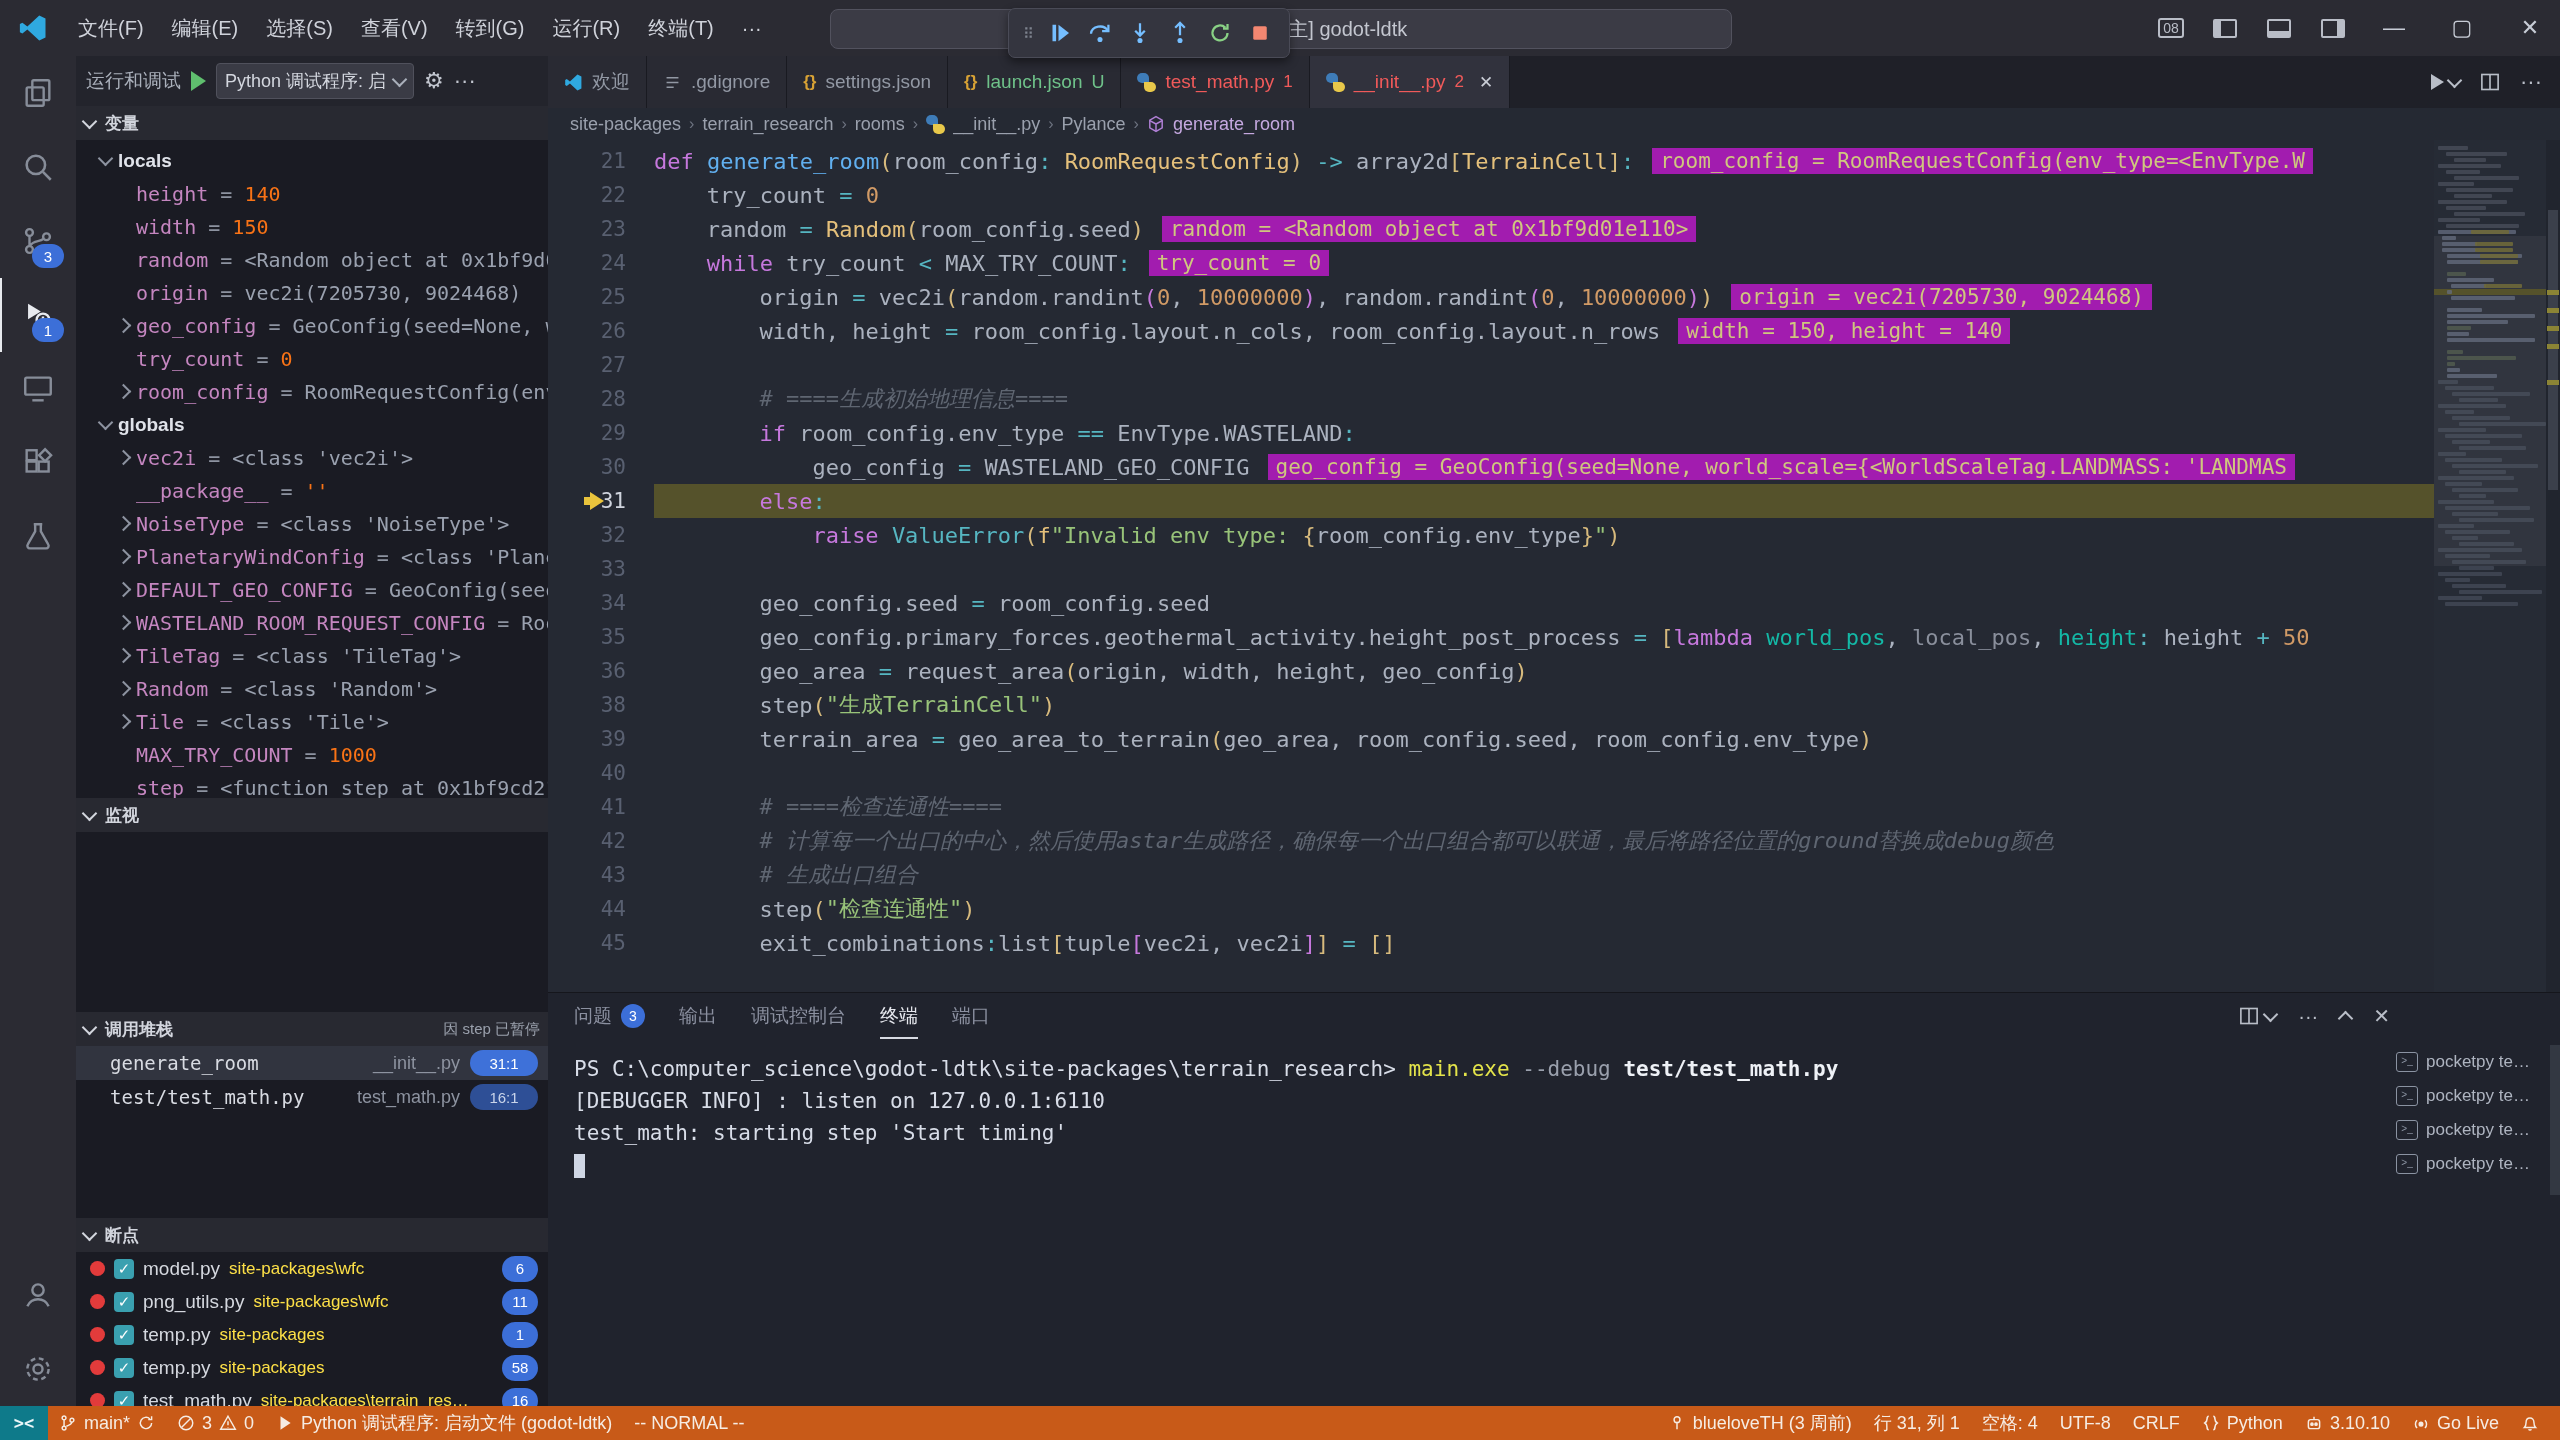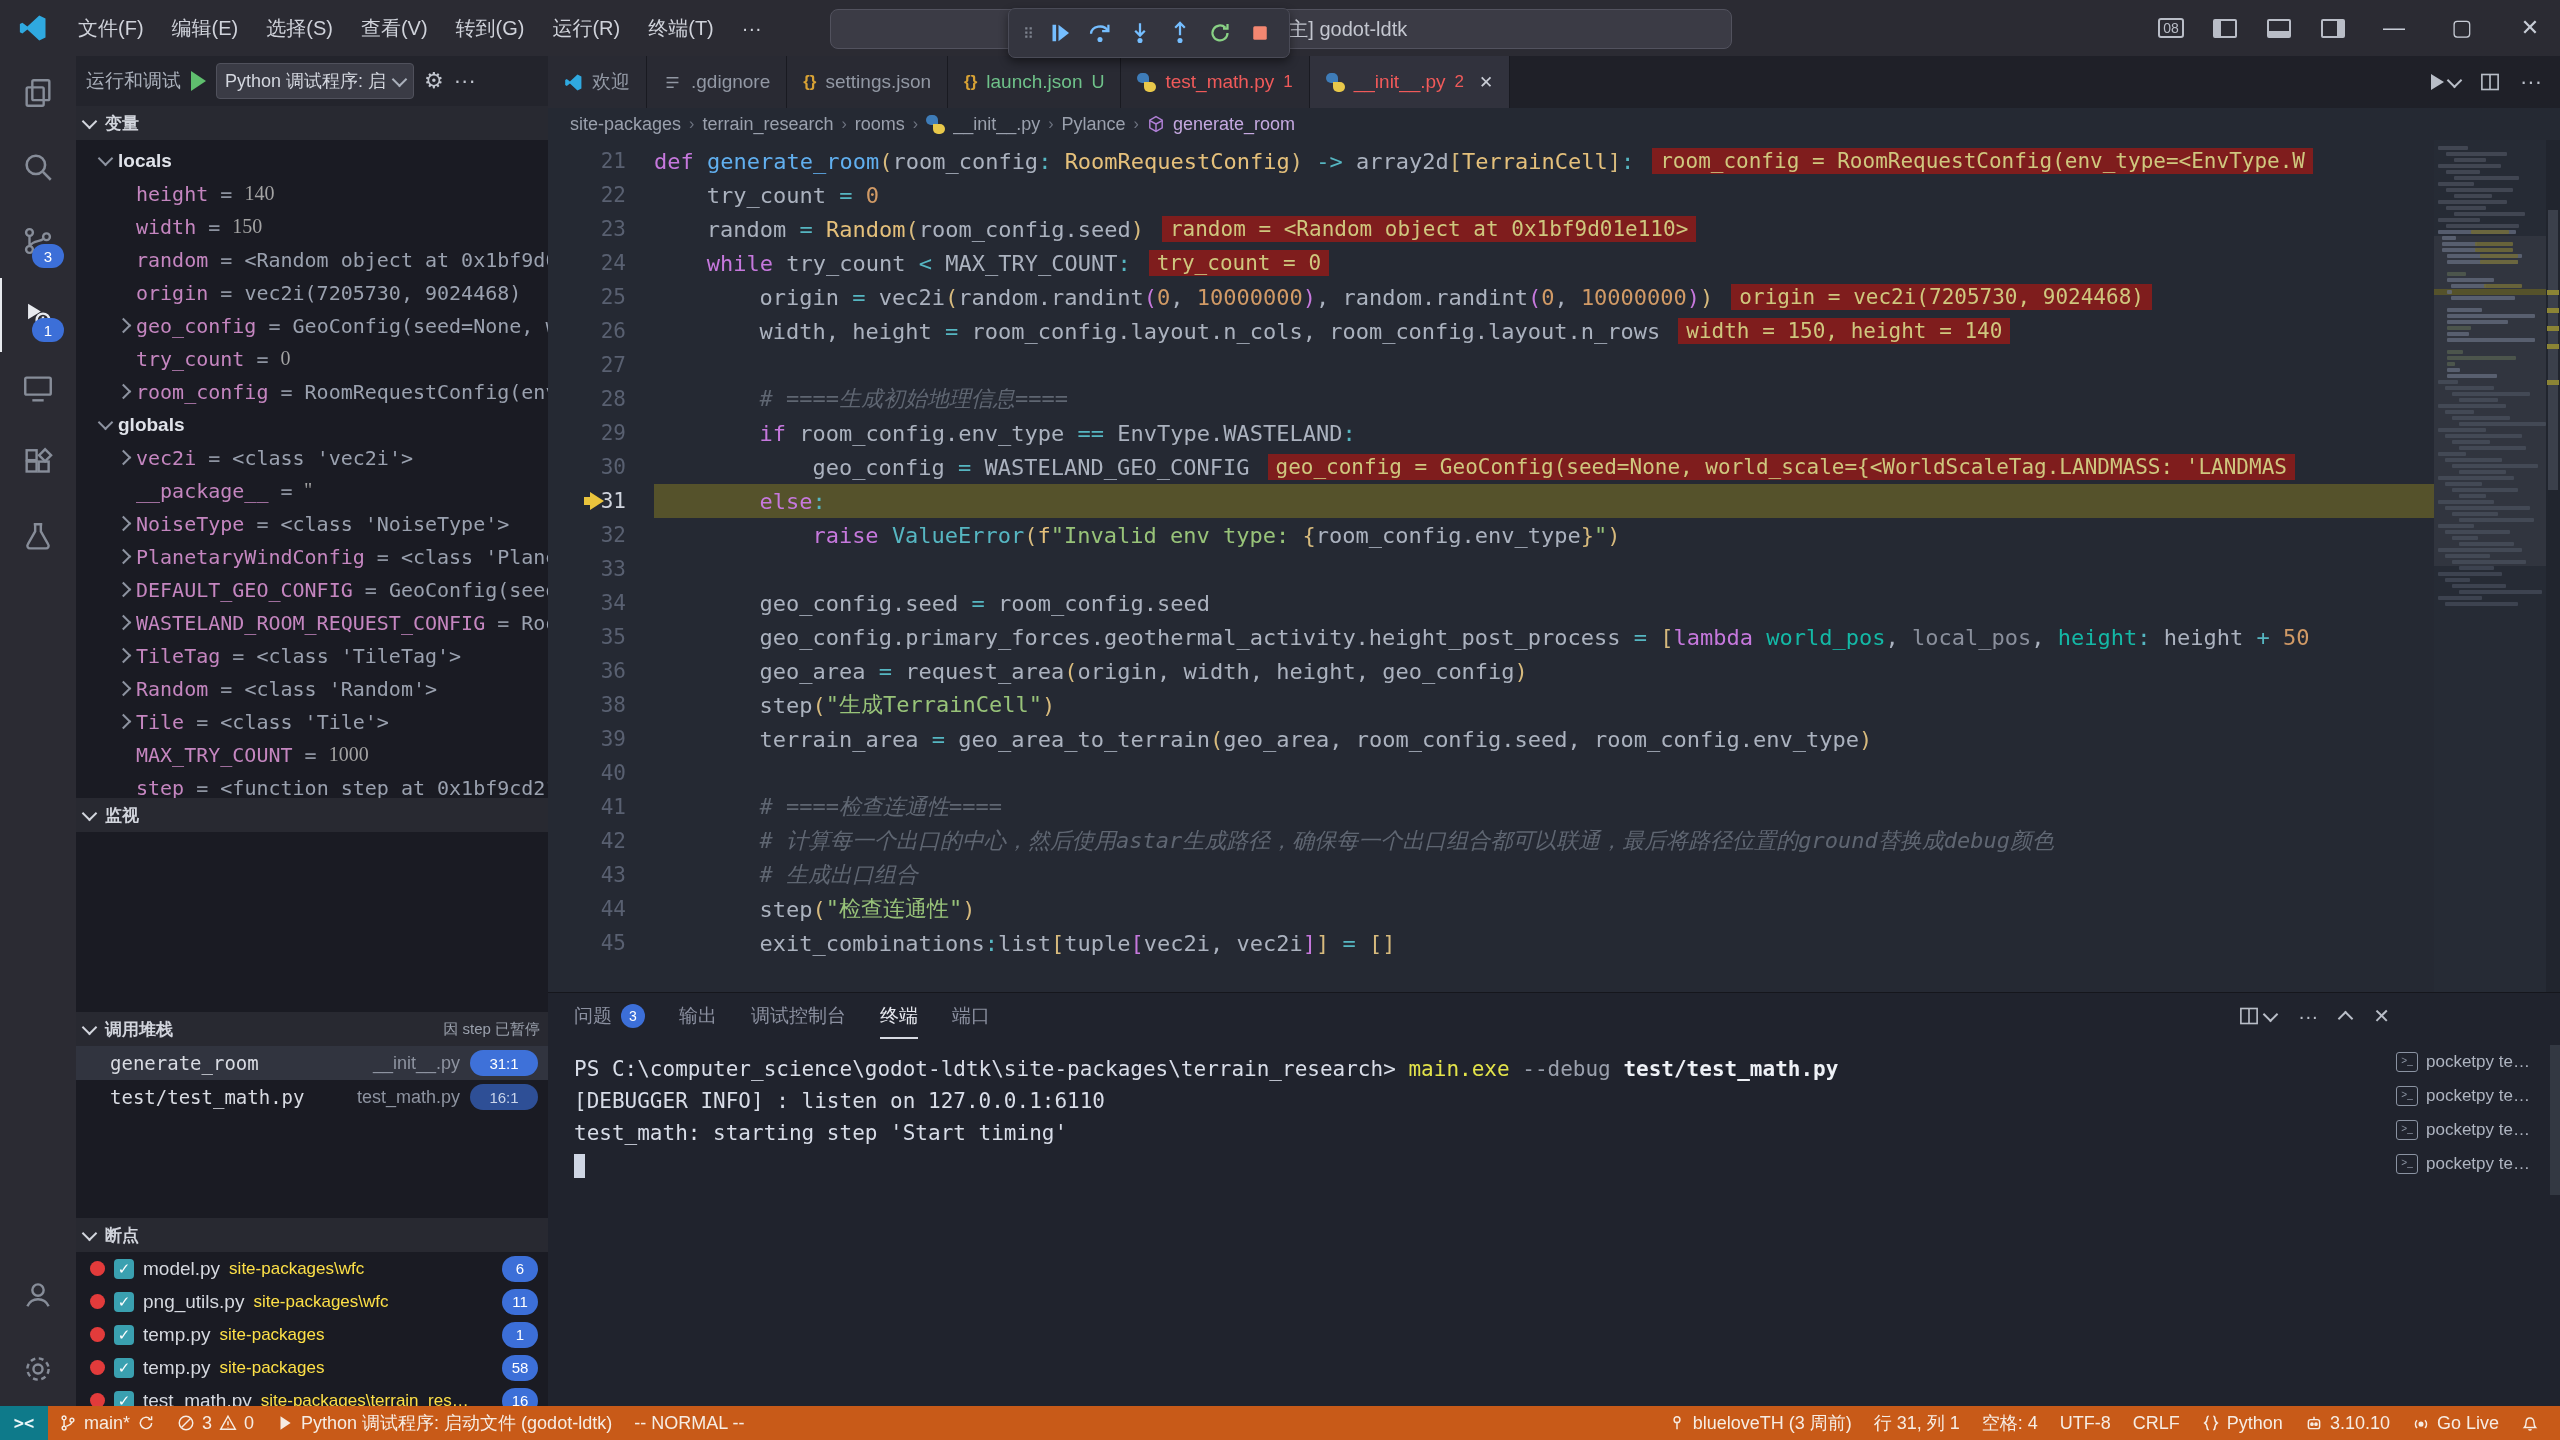--- a/index.html
+++ b/index.html
@@ -49,21 +49,21 @@
               height:34px;padding:0 8px;color:#d3d6de;font-size:18px;white-space:nowrap;overflow:hidden;max-width:210px;}
   .side-sec-header{height:34px;background:#282931;display:flex;align-items:center;gap:10px;padding:0 8px;
                    font-size:17px;font-weight:bold;color:#d2d5dd;}
   .sec-body{position:relative;background:#1a1b23;overflow:hidden;}
   .paused-label{margin-left:auto;font-weight:normal;font-size:15px;color:#9aa0ac;}
   .tree-row{height:33px;display:flex;align-items:center;white-space:nowrap;font-size:20px;}
   .tr-chev{width:26px;flex:none;display:flex;justify-content:center;color:#8d93a0;}
   .var-name{color:#c586c0;}
   .var-eq{color:#8d93a0;}
   .var-val{color:#9aa1af;}
-  .var-num{color:#a3a3a3;font-family:Liberation Serif, serif;}
+  .var-num{color:#f97316;}
   .grp-label{color:#e0e3ea;font-family:"Liberation Sans",sans-serif;font-weight:bold;font-size:19px;}
   .stack-row{height:34px;display:flex;align-items:center;padding:0 10px 0 34px;font-size:19px;gap:10px;}
   .stack-row.sel{background:#31343f;}
   .stack-fn{color:#d8dbe2;font-family:"DejaVu Sans Mono",monospace;font-size:19px;}
   .stack-file{margin-left:auto;color:#8d93a0;font-size:18px;}
   .stack-badge{flex:none;min-width:52px;height:26px;border-radius:13px;background:#3e71d9;color:#fff;font-size:15px;
                display:flex;align-items:center;justify-content:center;padding:0 8px;}
   .stack-badge.dim{background:#2e4f96;color:#c9d4ea;}
   .bp-row{height:33px;display:flex;align-items:center;padding:0 10px 0 14px;gap:9px;font-size:19px;}
   .bp-dot{width:15px;height:15px;border-radius:50%;background:#e23b3b;flex:none;}
@@ -95,21 +95,21 @@
       font-family:"DejaVu Sans Mono",monospace;}
   .code-row.cur .ln{color:#d0d4de;}
   .code-wrap{flex:1;height:34px;display:flex;align-items:center;font-size:22px;font-family:"DejaVu Sans Mono",monospace;overflow:hidden;}
   .code-row.cur .code-wrap{background:#55522b;}
   .exec-arrow{position:absolute;left:42px;top:8px;width:0;height:0;border-left:14px solid #e9c33c;
               border-top:9px solid transparent;border-bottom:9px solid transparent;}
   .exec-arrow::before{content:"";position:absolute;left:-20px;top:-4px;width:6px;height:8px;background:#e9c33c;}
   .tok-k{color:#c678dd;} .tok-f{color:#61afef;} .tok-t{color:#e5c07b;} .tok-p{color:#abb2bf;}
   .tok-o{color:#56b6c2;} .tok-n{color:#d19a66;} .tok-s{color:#98c379;} .tok-c{color:#5f6672;font-style:italic;}
   .tok-g{color:#d7ba7d;} .tok-m{color:#c678dd;} .tok-y{color:#56b6c2;} .tok-a{color:#14b8a6;} .tok-d{color:#8a8f9c;}
-  .ann{margin-left:18px;background:#7f1d1d;color:#cfc77e;padding:1px 8px;font-size:21px;}
+  .ann{margin-left:18px;background:#a21caf;color:#cfc77e;padding:1px 8px;font-size:21px;}
   #minimap{position:absolute;right:14px;top:84px;width:112px;height:852px;background:#262b35;overflow:hidden;}
   .mm-bar{position:absolute;height:4px;border-radius:1px;}
   #mm-viewport{position:absolute;left:0;right:0;top:96px;height:330px;background:rgba(255,255,255,.05);}
   #escroll{position:absolute;right:0;top:84px;width:14px;height:852px;background:#21252e;}
   #escroll .thumb{position:absolute;left:2px;top:70px;width:10px;height:280px;background:rgba(130,138,152,.28);}
   .ruler-mark{position:absolute;left:1px;width:12px;height:5px;background:#8b8435;}
 
   
   #panel{position:absolute;left:548px;top:992px;width:2012px;height:414px;background:#20232d;border-top:1px solid #15161c;}
   #panel-tabs-row{height:46px;display:flex;align-items:center;padding-left:26px;gap:34px;}

